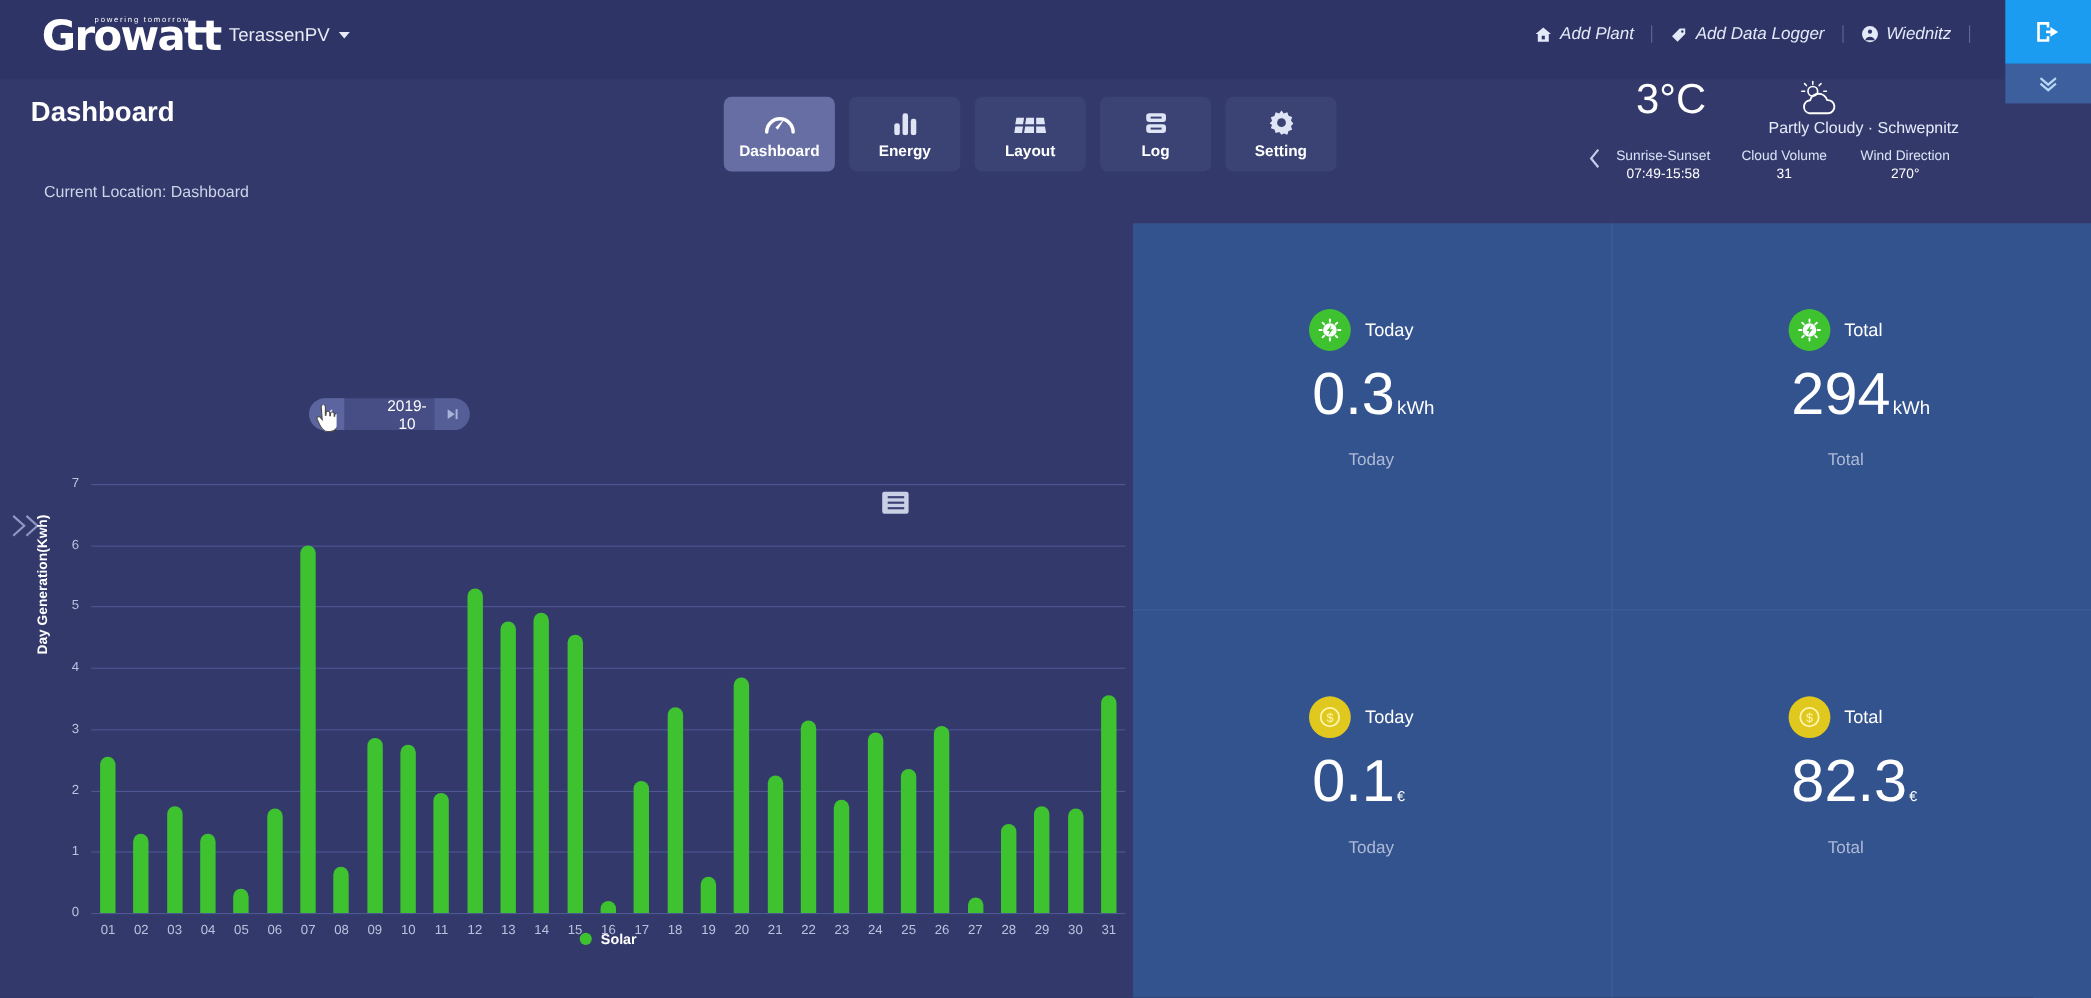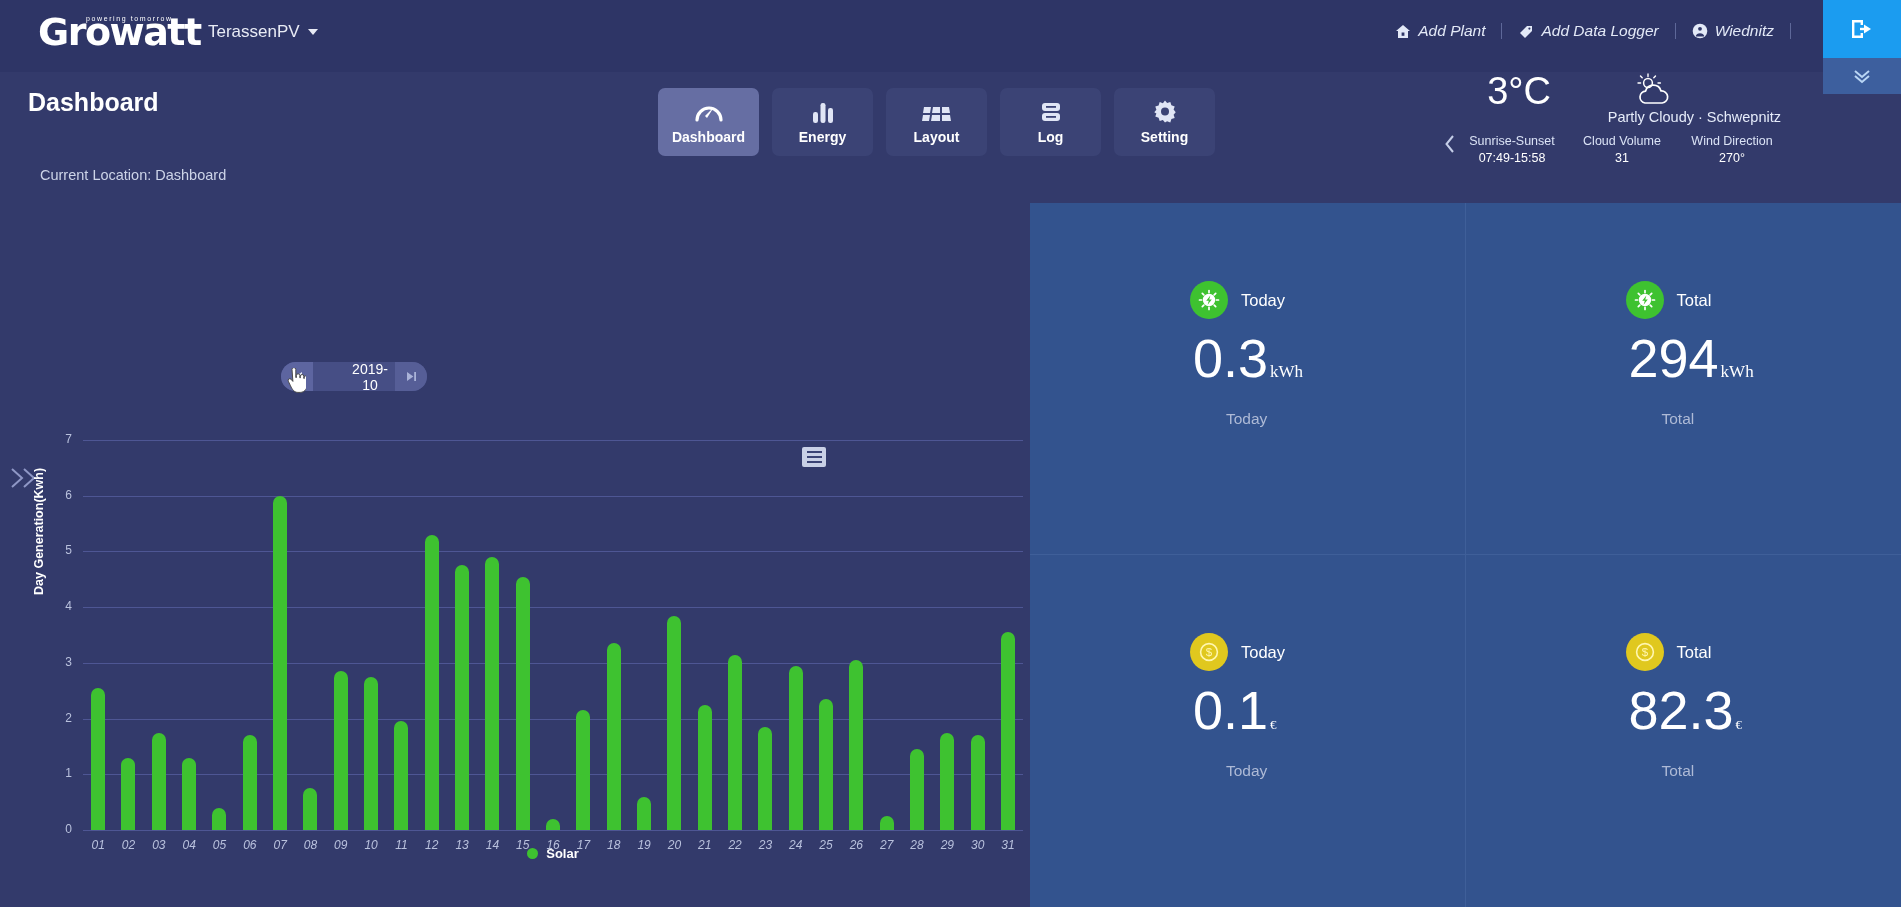--- a/index.html
+++ b/index.html
@@ -152,21 +152,21 @@
     transform: rotate(-90deg); transform-origin: left top;
     color: #ffffff; font-size: 12.5px; font-weight: 700; white-space: nowrap;
   }
   .plot { position: absolute; left: 57px; top: 20px; width: 940px; height: 390px; }
   .gridline { position: absolute; left: 0; width: 940px; height: 1px; background: #4e5694; }
   .ytick { position: absolute; right: 100%; margin-right: 11px; color: #b9c1dd; font-size: 12px;
            transform: translateY(-8px); }
   .bars { position: absolute; left: 0; bottom: 0; width: 940px; height: 390px; display: flex; }
   .bcell { flex: 1; display: flex; align-items: flex-end; justify-content: center; position: relative; }
   .bar { width: 14px; background: #3ec230; border-radius: 7px 7px 0 0; }
-  .xticks { position: absolute; left: 57px; top: 418px; width: 940px; display: flex; font-style: italic; }
+  .xticks { position: absolute; left: 57px; top: 418px; width: 940px; display: flex; }
   .xtick { flex: 1; text-align: center; color: #b9c1dd; font-size: 12px; }
   .legend {
     position: absolute; left: 57px; top: 426px; width: 940px;
     display: flex; align-items: center; justify-content: center; gap: 8px;
   }
   .legend .dot { width: 11px; height: 11px; border-radius: 50%; background: #3ec230; }
   .legend .lt { color: #ffffff; font-size: 13px; font-weight: 700; }
 
   
   .statgrid {
@@ -177,21 +177,21 @@
   .statcell { position: relative; border-right: 1px solid #3f5f99; border-bottom: 1px solid #3f5f99; }
   .statcell:nth-child(2n) { border-right: none; }
   .statcell:nth-child(n+3) { border-bottom: none; }
   .st-head { position: absolute; left: 160px; top: 78px; display: flex; align-items: center; gap: 13px; }
   .st-badge { width: 38px; height: 38px; border-radius: 50%; display: flex; align-items: center; justify-content: center; }
   .st-badge.green { background: #3ec230; }
   .st-badge.gold { background: #e0c81e; }
   .st-title { color: #ffffff; font-size: 16.5px; }
   .st-val { position: absolute; left: 163px; top: 128px; color: #ffffff; display: flex; align-items: baseline; }
   .st-num { font-size: 54px; font-weight: 300; line-height: 1; }
-  .st-unit { font-size: 17px; margin-left: 2px; font-family: Liberation Serif, serif; }
+  .st-unit { font-size: 17px; margin-left: 2px; }
   .st-unit.small { font-size: 13px; }
   .st-foot { position: absolute; left: 196px; top: 207px; color: #aebad6; font-size: 15.5px; }
 </style>
 </head>
 <body>
 
 <div id="app">
 
   <div class="topbar">
     <div class="logo">

